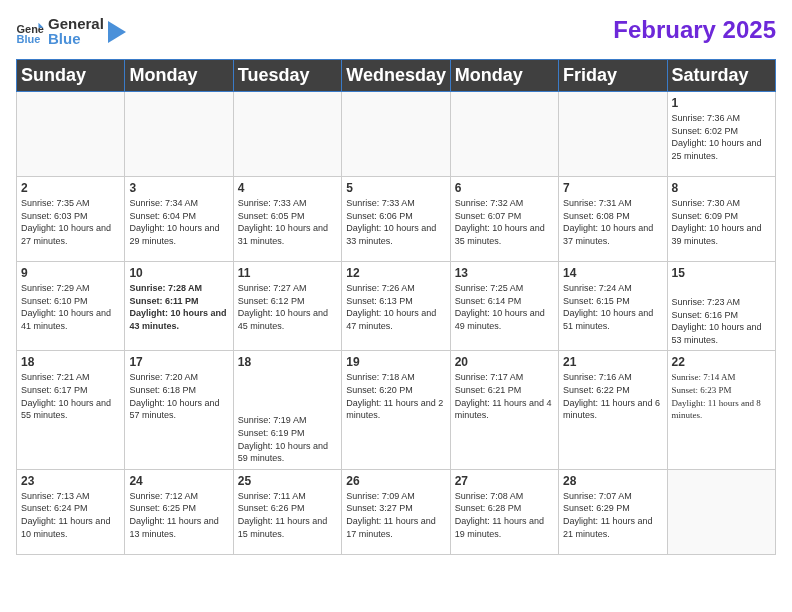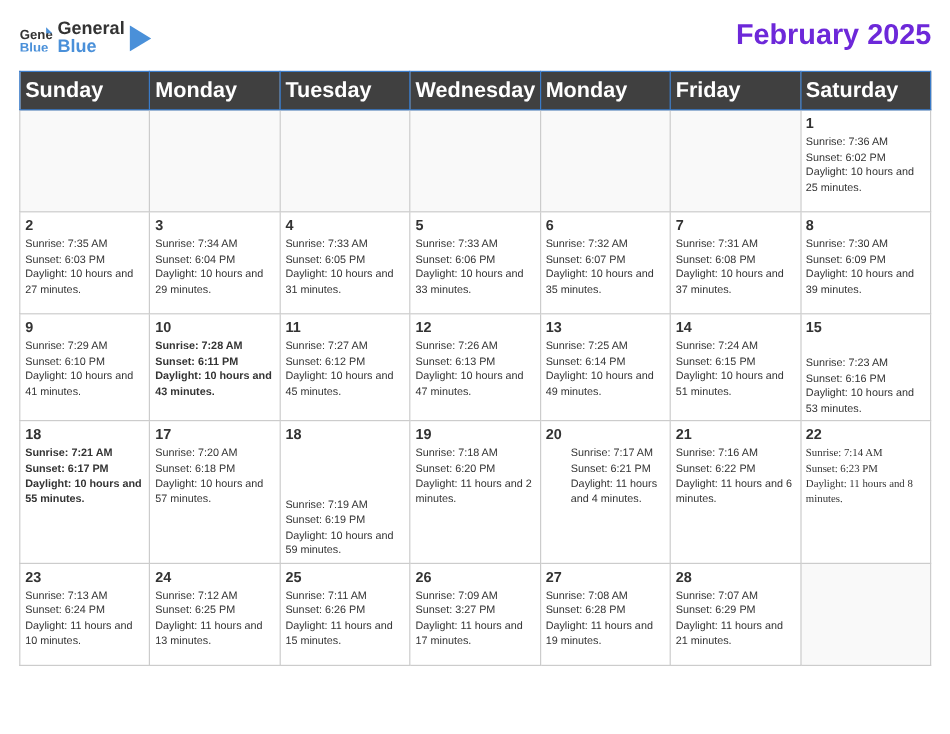--- a/index.html
+++ b/index.html
@@ -209,21 +209,21 @@
         <td>
           <span class="day-num">15</span>
           <div class="day-info" style="white-space: pre-line; margin-top: 16px;">Sunrise: 7:23 AM
 Sunset: 6:16 PM
 Daylight: 10 hours and 53 minutes.</div>
         </td>
       </tr>
       <tr>
         <td>
           <span class="day-num">18</span>
-          <div class="day-info" style="white-space: pre-line; font-weight: bold;">Sunrise: 7:21 AM
+          <div class="day-info" style="white-space: pre-line;">Sunrise: 7:21 AM
 Sunset: 6:17 PM
 Daylight: 10 hours and 55 minutes.</div>
         </td>
         <td>
           <span class="day-num">17</span>
           <div class="day-info" style="white-space: pre-line;">Sunrise: 7:20 AM
 Sunset: 6:18 PM
 Daylight: 10 hours and 57 minutes.</div>
         </td>
         <td>
@@ -233,21 +233,21 @@
 Daylight: 10 hours and 59 minutes.</div>
         </td>
         <td>
           <span class="day-num">19</span>
           <div class="day-info" style="white-space: pre-line;">Sunrise: 7:18 AM
 Sunset: 6:20 PM
 Daylight: 11 hours and 2 minutes.</div>
         </td>
         <td>
           <span class="day-num">20</span>
-          <div class="day-info" style="white-space: pre-line; margin-left: 21px;">Sunrise: 7:17 AM
+          <div class="day-info" style="white-space: pre-line;">Sunrise: 7:17 AM
 Sunset: 6:21 PM
 Daylight: 11 hours and 4 minutes.</div>
         </td>
         <td>
           <span class="day-num">21</span>
           <div class="day-info" style="white-space: pre-line;">Sunrise: 7:16 AM
 Sunset: 6:22 PM
 Daylight: 11 hours and 6 minutes.</div>
         </td>
         <td>

